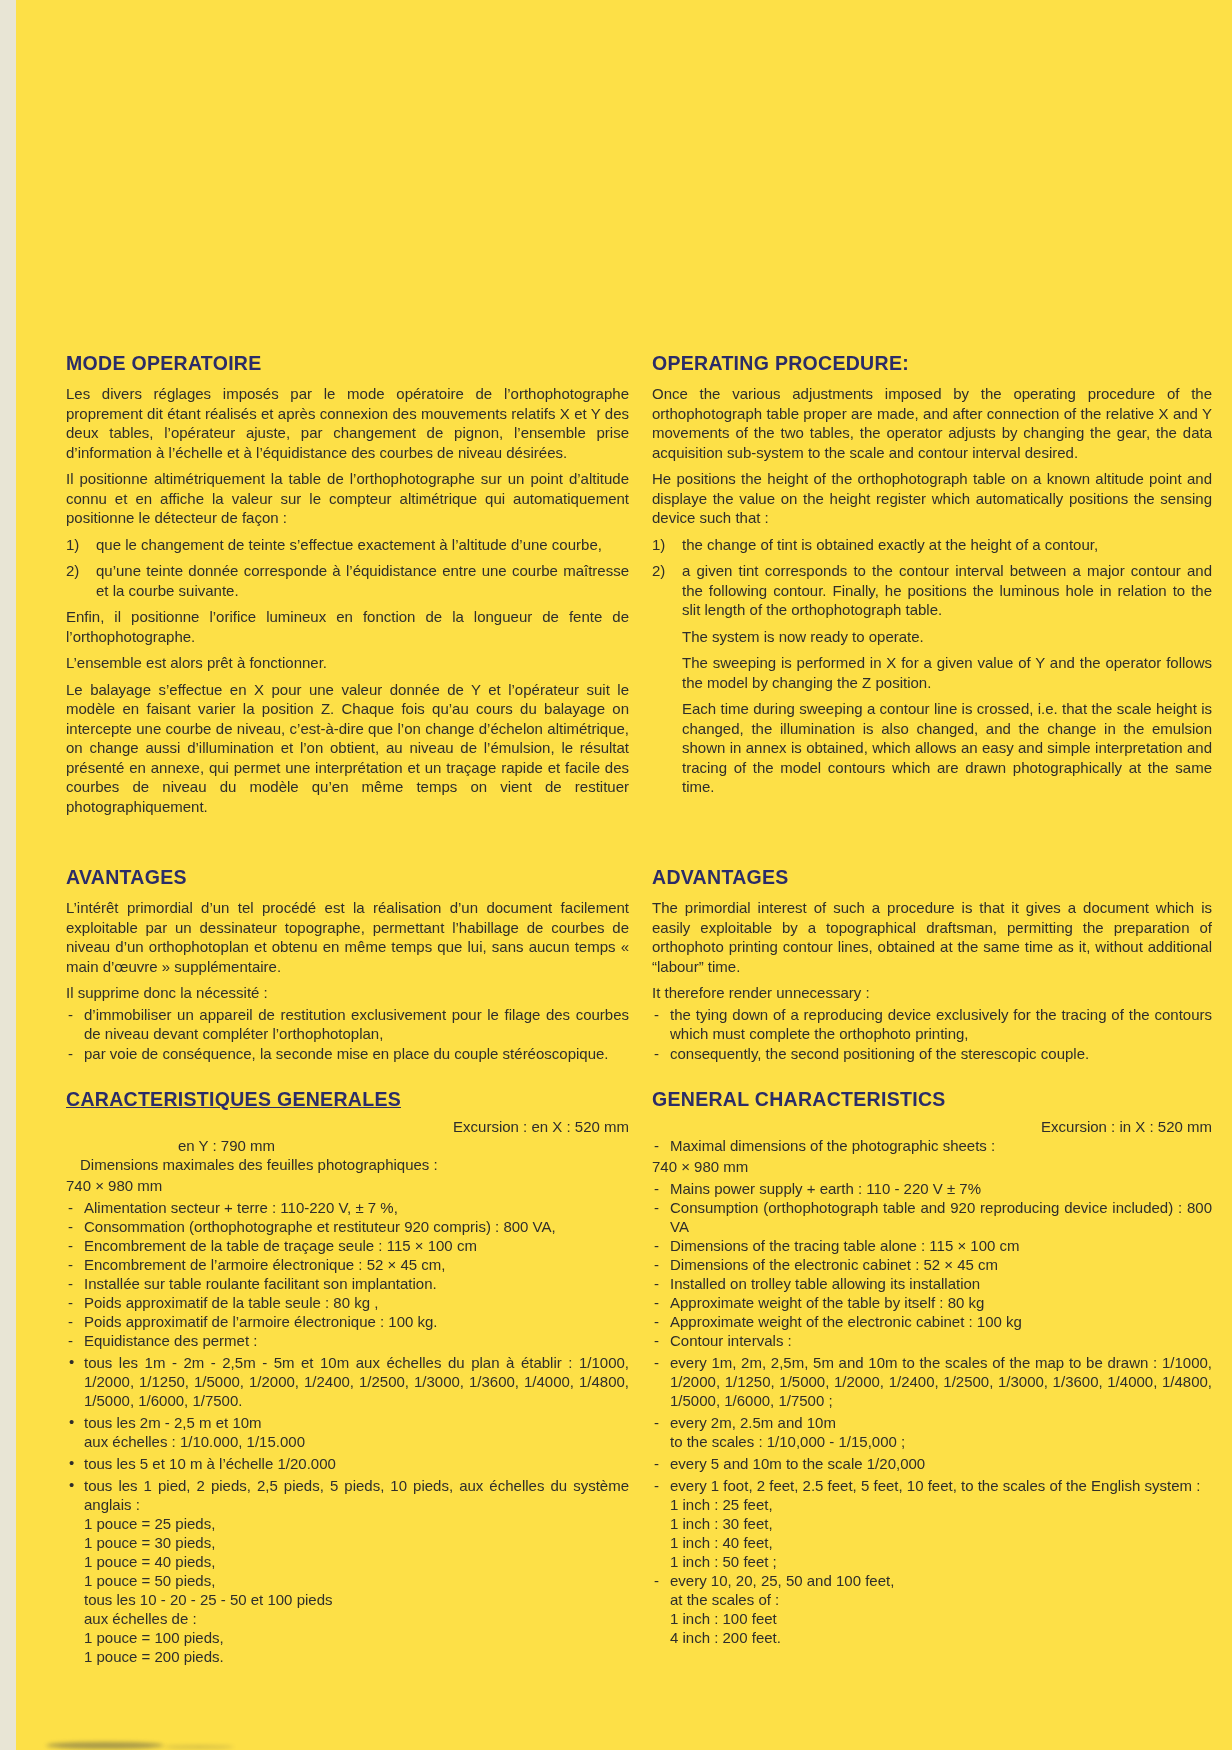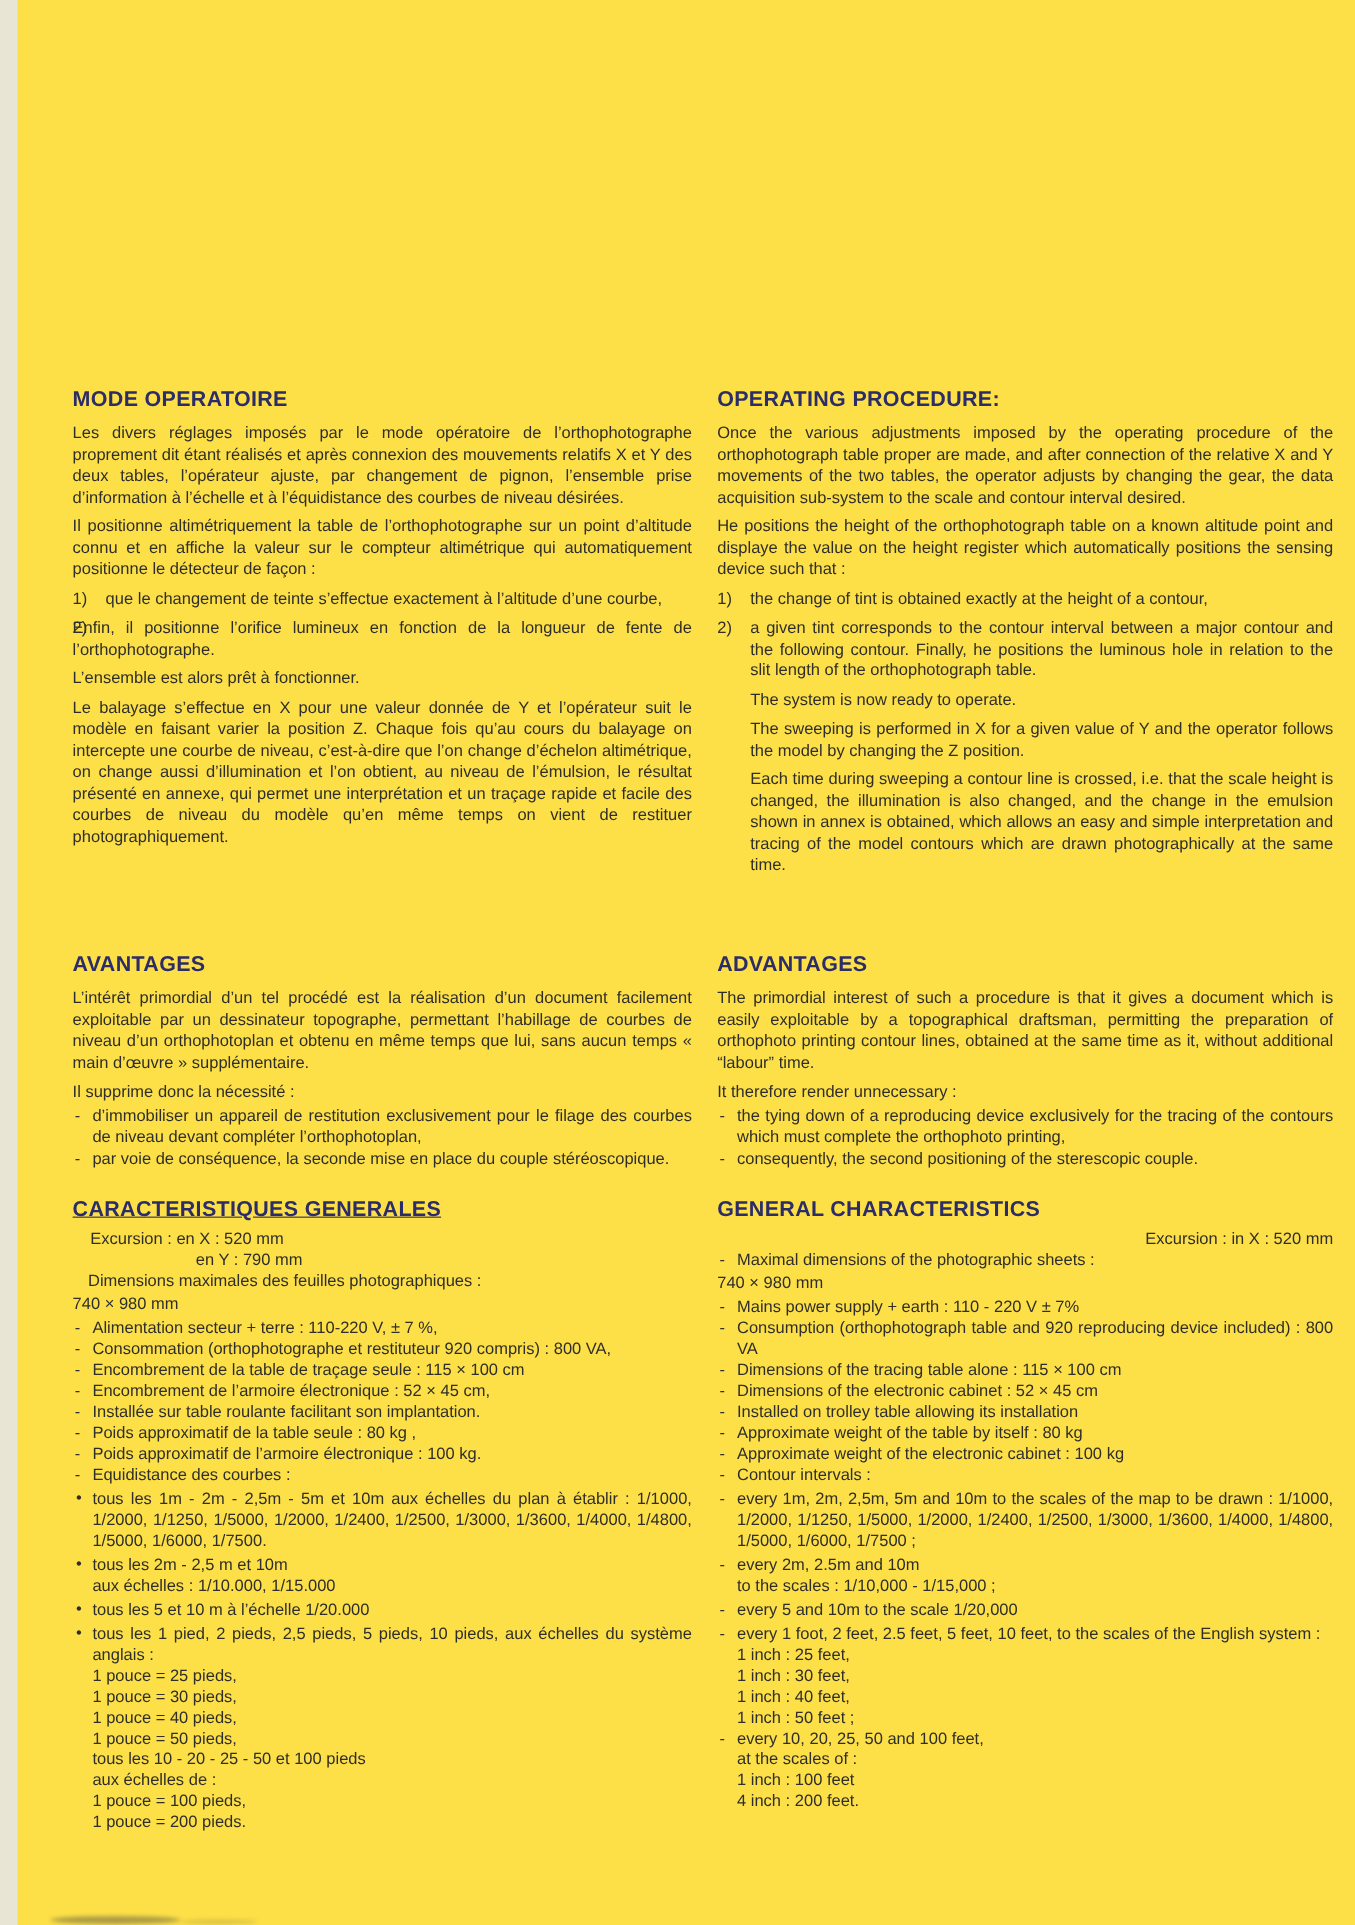--- a/index.html
+++ b/index.html
@@ -35,21 +35,21 @@
   .s3 h2.hd{margin-bottom:6px;}
   .sec p{margin:0 0 7px 0;}
   .nitem{position:relative;padding-left:30px;margin:0 0 7px 0;}
   .nitem .num{position:absolute;left:0;top:0;}
   .ind{padding-left:30px;}
   .ditem{position:relative;padding-left:18px;margin:0;}
   .ditem .mk{position:absolute;left:2px;top:0;}
   .bitem{position:relative;padding-left:18px;margin:3px 0 0 0;}
   .bitem .mk{position:absolute;left:3px;top:-1px;}
   .sub{padding-left:18px;text-align:left;}
-  .exc-fr{padding-left:16px;text-align:left;}
+  .exc-fr{padding-left:16px;text-align:right;}
   .exc2-fr{padding-left:112px;text-align:left;}
   .exc-en{padding-left:0;text-align:right;}
   .exc2-en{padding-left:92px;text-align:left;}
   .dims-label-fr{padding-left:14px;text-align:left;}
   .center{text-align:left;margin:2px 0 3px 0;}
   .gap-top{margin-top:3px;}
   .smudge{
     position:absolute;
     background:#54544a;
     border-radius:50%;
@@ -66,20 +66,21 @@
   <div class="sec fr s1">
     <h2 class="hd" style="color: rgb(43, 44, 104);">MODE OPERATOIRE</h2>
     <p>Les divers réglages imposés par le mode opératoire de l’orthophotographe proprement dit étant réalisés et après connexion des mouvements relatifs X et Y des deux tables, l’opérateur ajuste, par changement de pignon, l’ensemble prise d’information à l’échelle et à l’équidistance des courbes de niveau désirées.</p>
     <p>Il positionne altimétriquement la table de l’orthophotographe sur un point d’altitude connu et en affiche la valeur sur le compteur altimétrique qui automatiquement positionne le détecteur de façon :</p>
     <div class="nitem">
       <span class="num">1)</span>
       <span>que le changement de teinte s’effectue exactement à l’altitude d’une courbe,</span>
     </div>
     <div class="nitem">
       <span class="num">2)</span>
+      <span>qu’une teinte donnée corresponde à l’équidistance entre une courbe maîtresse et la courbe suivante.</span>
     </div>
     <p>Enfin, il positionne l’orifice lumineux en fonction de la longueur de fente de l’orthophotographe.</p>
     <p>L’ensemble est alors prêt à fonctionner.</p>
     <p>Le balayage s’effectue en X pour une valeur donnée de Y et l’opérateur suit le modèle en faisant varier la position Z. Chaque fois qu’au cours du balayage on intercepte une courbe de niveau, c’est-à-dire que l’on change d’échelon altimétrique, on change aussi d’illumination et l’on obtient, au niveau de l’émulsion, le résultat présenté en annexe, qui permet une interprétation et un traçage rapide et facile des courbes de niveau du modèle qu’en même temps on vient de restituer photographiquement.</p>
   </div>
 
   <div class="sec fr s2">
     <h2 class="hd" style="color: rgb(43, 44, 104);">AVANTAGES</h2>
     <p>L’intérêt primordial d’un tel procédé est la réalisation d’un document facilement exploitable par un dessinateur topographe, permettant l’habillage de courbes de niveau d’un orthophotoplan et obtenu en même temps que lui, sans aucun temps « main d’œuvre » supplémentaire.</p>
     <p style="margin-bottom:2px;">Il supprime donc la nécessité :</p>
@@ -122,21 +123,21 @@
     <div class="ditem">
       <span class="mk">-</span>
       <span>Poids approximatif de la table seule : 80 kg ,</span>
     </div>
     <div class="ditem">
       <span class="mk">-</span>
       <span>Poids approximatif de l’armoire électronique : 100 kg.</span>
     </div>
     <div class="ditem">
       <span class="mk">-</span>
-      <span>Equidistance des courbes :</span>
+      <span>Equidistance des permet :</span>
     </div>
     <div class="bitem">
       <span class="mk">•</span>
       <span>tous les 1m - 2m - 2,5m - 5m et 10m aux échelles du plan à établir : 1/1000, 1/2000, 1/1250, 1/5000, 1/2000, 1/2400, 1/2500, 1/3000, 1/3600, 1/4000, 1/4800, 1/5000, 1/6000, 1/7500.</span>
     </div>
     <div class="bitem">
       <span class="mk">•</span>
       <span>tous les 2m - 2,5 m et 10m</span>
     </div>
     <div class="sub">aux échelles : 1/10.000, 1/15.000</div>

